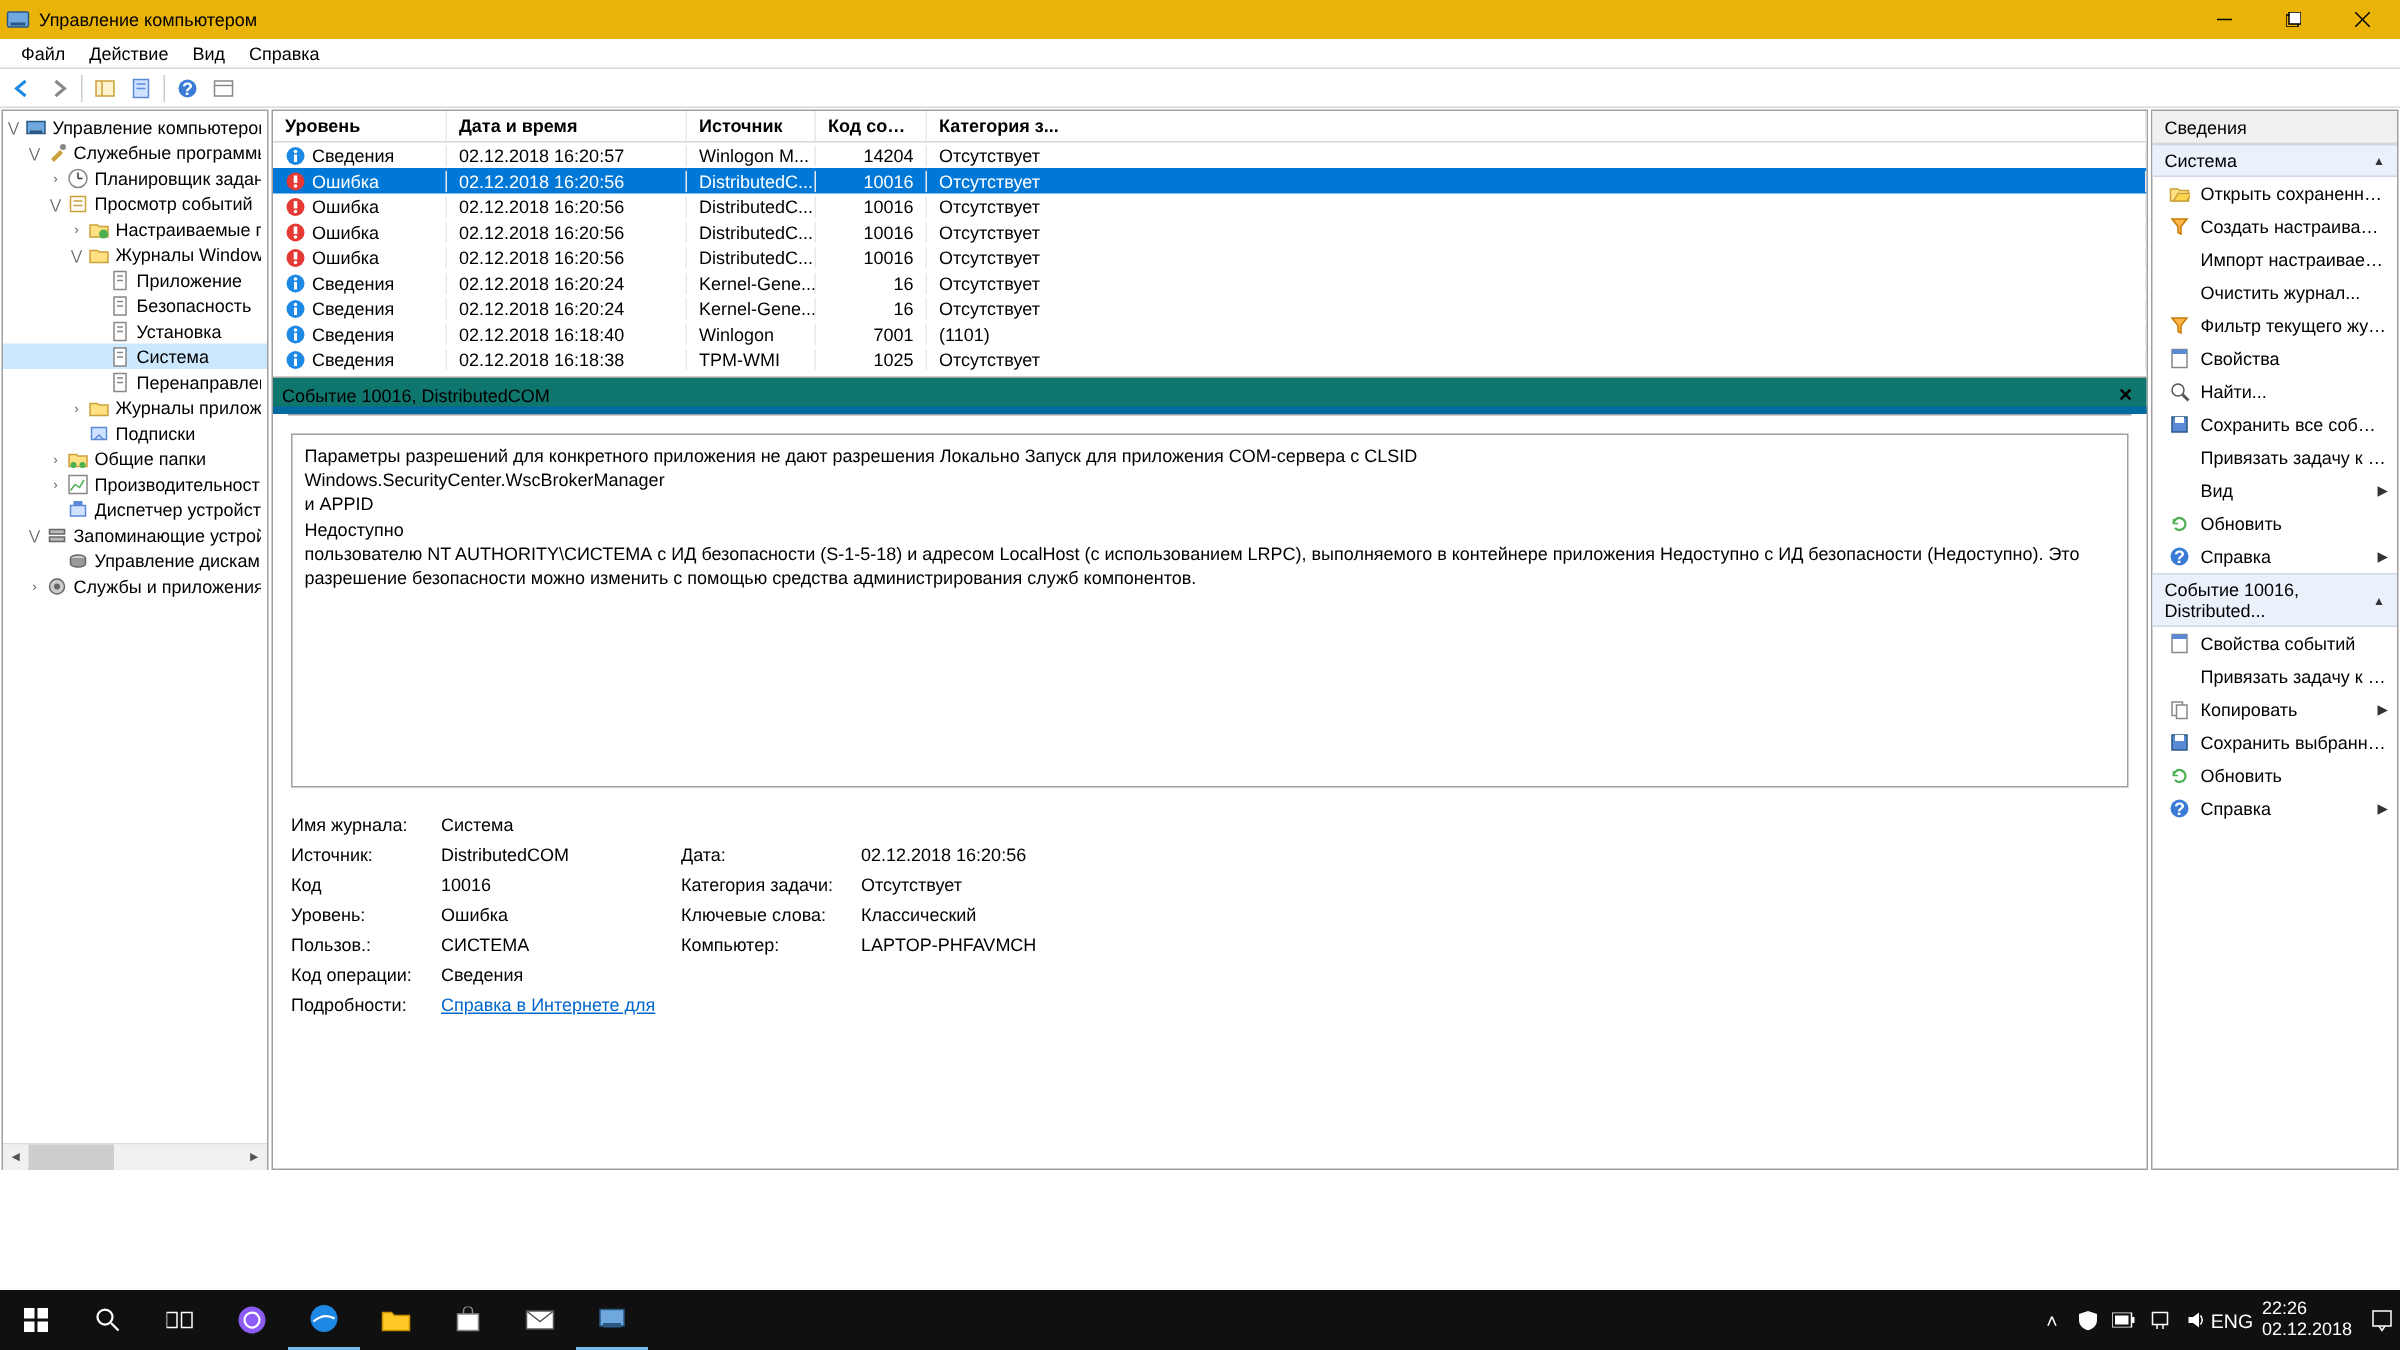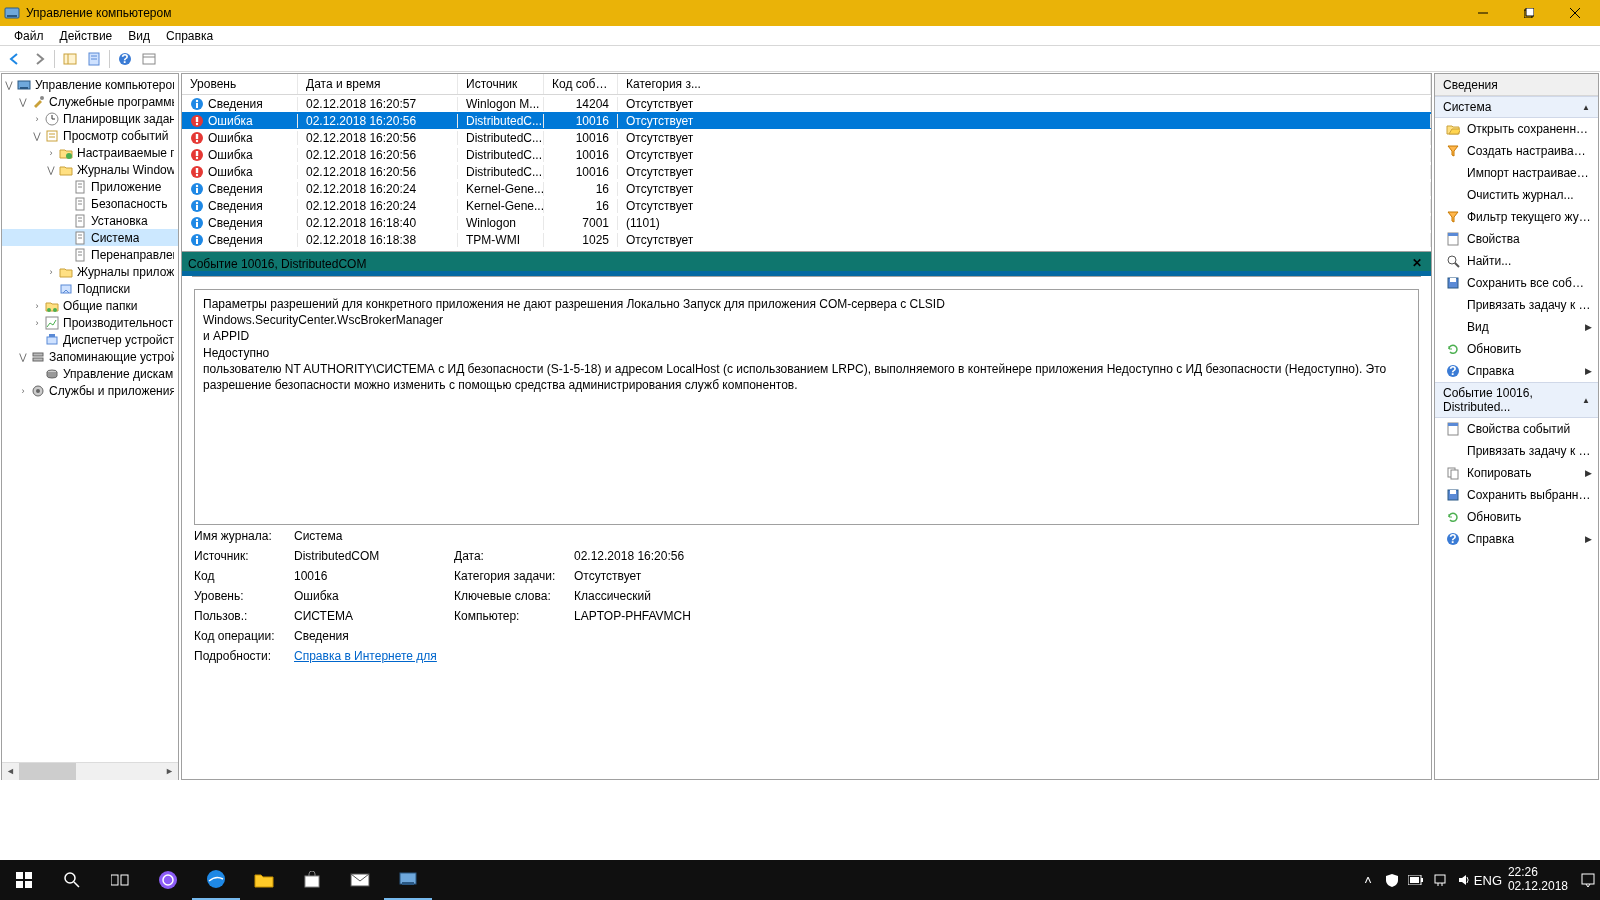--- a/index.html
+++ b/index.html
@@ -22,42 +22,42 @@
 .tree{white-space:nowrap;color:#000}
 .tree .node{display:flex;align-items:center;height:17px;padding-right:4px;cursor:default}
 .tree .node.sel{background:#cce8ff}
 .tree .tw{width:14px;height:14px;display:flex;align-items:center;justify-content:center;color:#666;font-size:9px;flex-shrink:0}
 .tree .nic{width:16px;height:16px;margin-right:3px;flex-shrink:0;display:flex;align-items:center;justify-content:center}
 .tree .lbl{font-size:12px;overflow:hidden;text-overflow:clip}
 .center{flex:1;display:flex;flex-direction:column;margin:1px;min-width:0}
 .ev-list{height:178px;overflow:auto;border-bottom:1px solid #a0a0a0;position:relative}
 .ev-hdr{display:flex;background:#fff;border-bottom:1px solid #d7d7d7;position:sticky;top:0}
 .ev-hdr .col,.ev-row .col{padding:3px 8px;overflow:hidden;text-overflow:ellipsis;white-space:nowrap;border-right:1px solid #e8e8e8}
-.ev-hdr .col{color:#000;font-weight:400;text-align:left}
+.ev-hdr .col{color:#000;font-weight:700;text-align:left}
 .ev-row{display:flex;height:17px;align-items:center;cursor:default}
 .ev-row.sel{background:#0078d7;color:#fff}
 .ev-row .col{padding:0 8px;display:flex;align-items:center;gap:4px}
 .col.c0{width:116px}
 .col.c1{width:160px}
 .col.c2{width:86px}
 .col.c3{width:74px;justify-content:flex-end}
 .col.c4{width:80px;flex:1}
 .ev-hdr .col.c3{justify-content:flex-start;text-align:left}
 .lvl-ic{width:14px;height:14px;flex-shrink:0}
 .det-hdr{height:24px;display:flex;align-items:flex-end;padding:0 6px;border-bottom:5px solid #0369a1;background:#0f766e}
 .det-hdr .dt{flex:1;color:#000}
 .det-hdr .x{width:16px;height:16px;display:flex;align-items:center;justify-content:center;color:#000;font-weight:bold;cursor:default}
 .tabs{display:flex;padding:4px 10px 0 10px;background:#fff}
 .tab{padding:3px 10px 4px 10px;border:1px solid #a0a0a0;border-bottom:none;background:#fff;margin-right:-1px;position:relative;cursor:default}
 .tab:not(.active){background:#f0f0f0;top:2px;padding-top:2px}
 .tab.active{z-index:2}
 .tab-strip-line{height:1px;background:#a0a0a0;margin:0 10px}
 .det-body{flex:1;overflow:auto;padding:12px}
 .msg-box{border:1px solid #a0a0a0;padding:6px 8px;min-height:236px;color:#000;line-height:1.35;white-space:pre-line;user-select:text}
-.meta{margin-top:4px;display:grid;grid-template-columns:90px 150px 110px 200px;row-gap:6px;column-gap:10px;color:#000}
+.meta{margin-top:18px;display:grid;grid-template-columns:90px 150px 110px 200px;row-gap:6px;column-gap:10px;color:#000}
 .meta .ml{color:#000}
 .meta a{color:#0066cc;text-decoration:underline}
 .right{width:165px;margin:1px;display:flex;flex-direction:column}
 .right-title{height:22px;background:#f0f0f0;border-bottom:1px solid #d7d7d7;display:flex;align-items:center;padding:0 8px;font-weight:400;color:#000}
 .act-section{background:#eaf1fb;border-top:1px solid #d0d8e8;border-bottom:1px solid #d0d8e8;padding:3px 8px;display:flex;align-items:center;justify-content:space-between;color:#000}
 .act-section .tri{font-size:8px;color:#333}
 .act-item{display:flex;align-items:center;padding:3px 6px 3px 10px;cursor:default;color:#000;gap:6px}
 .act-item .aic{width:16px;height:16px;flex-shrink:0;display:flex;align-items:center;justify-content:center}
 .act-item .atxt{flex:1;overflow:hidden;text-overflow:ellipsis;white-space:nowrap}
 .act-item .arr{font-size:9px;color:#333}

